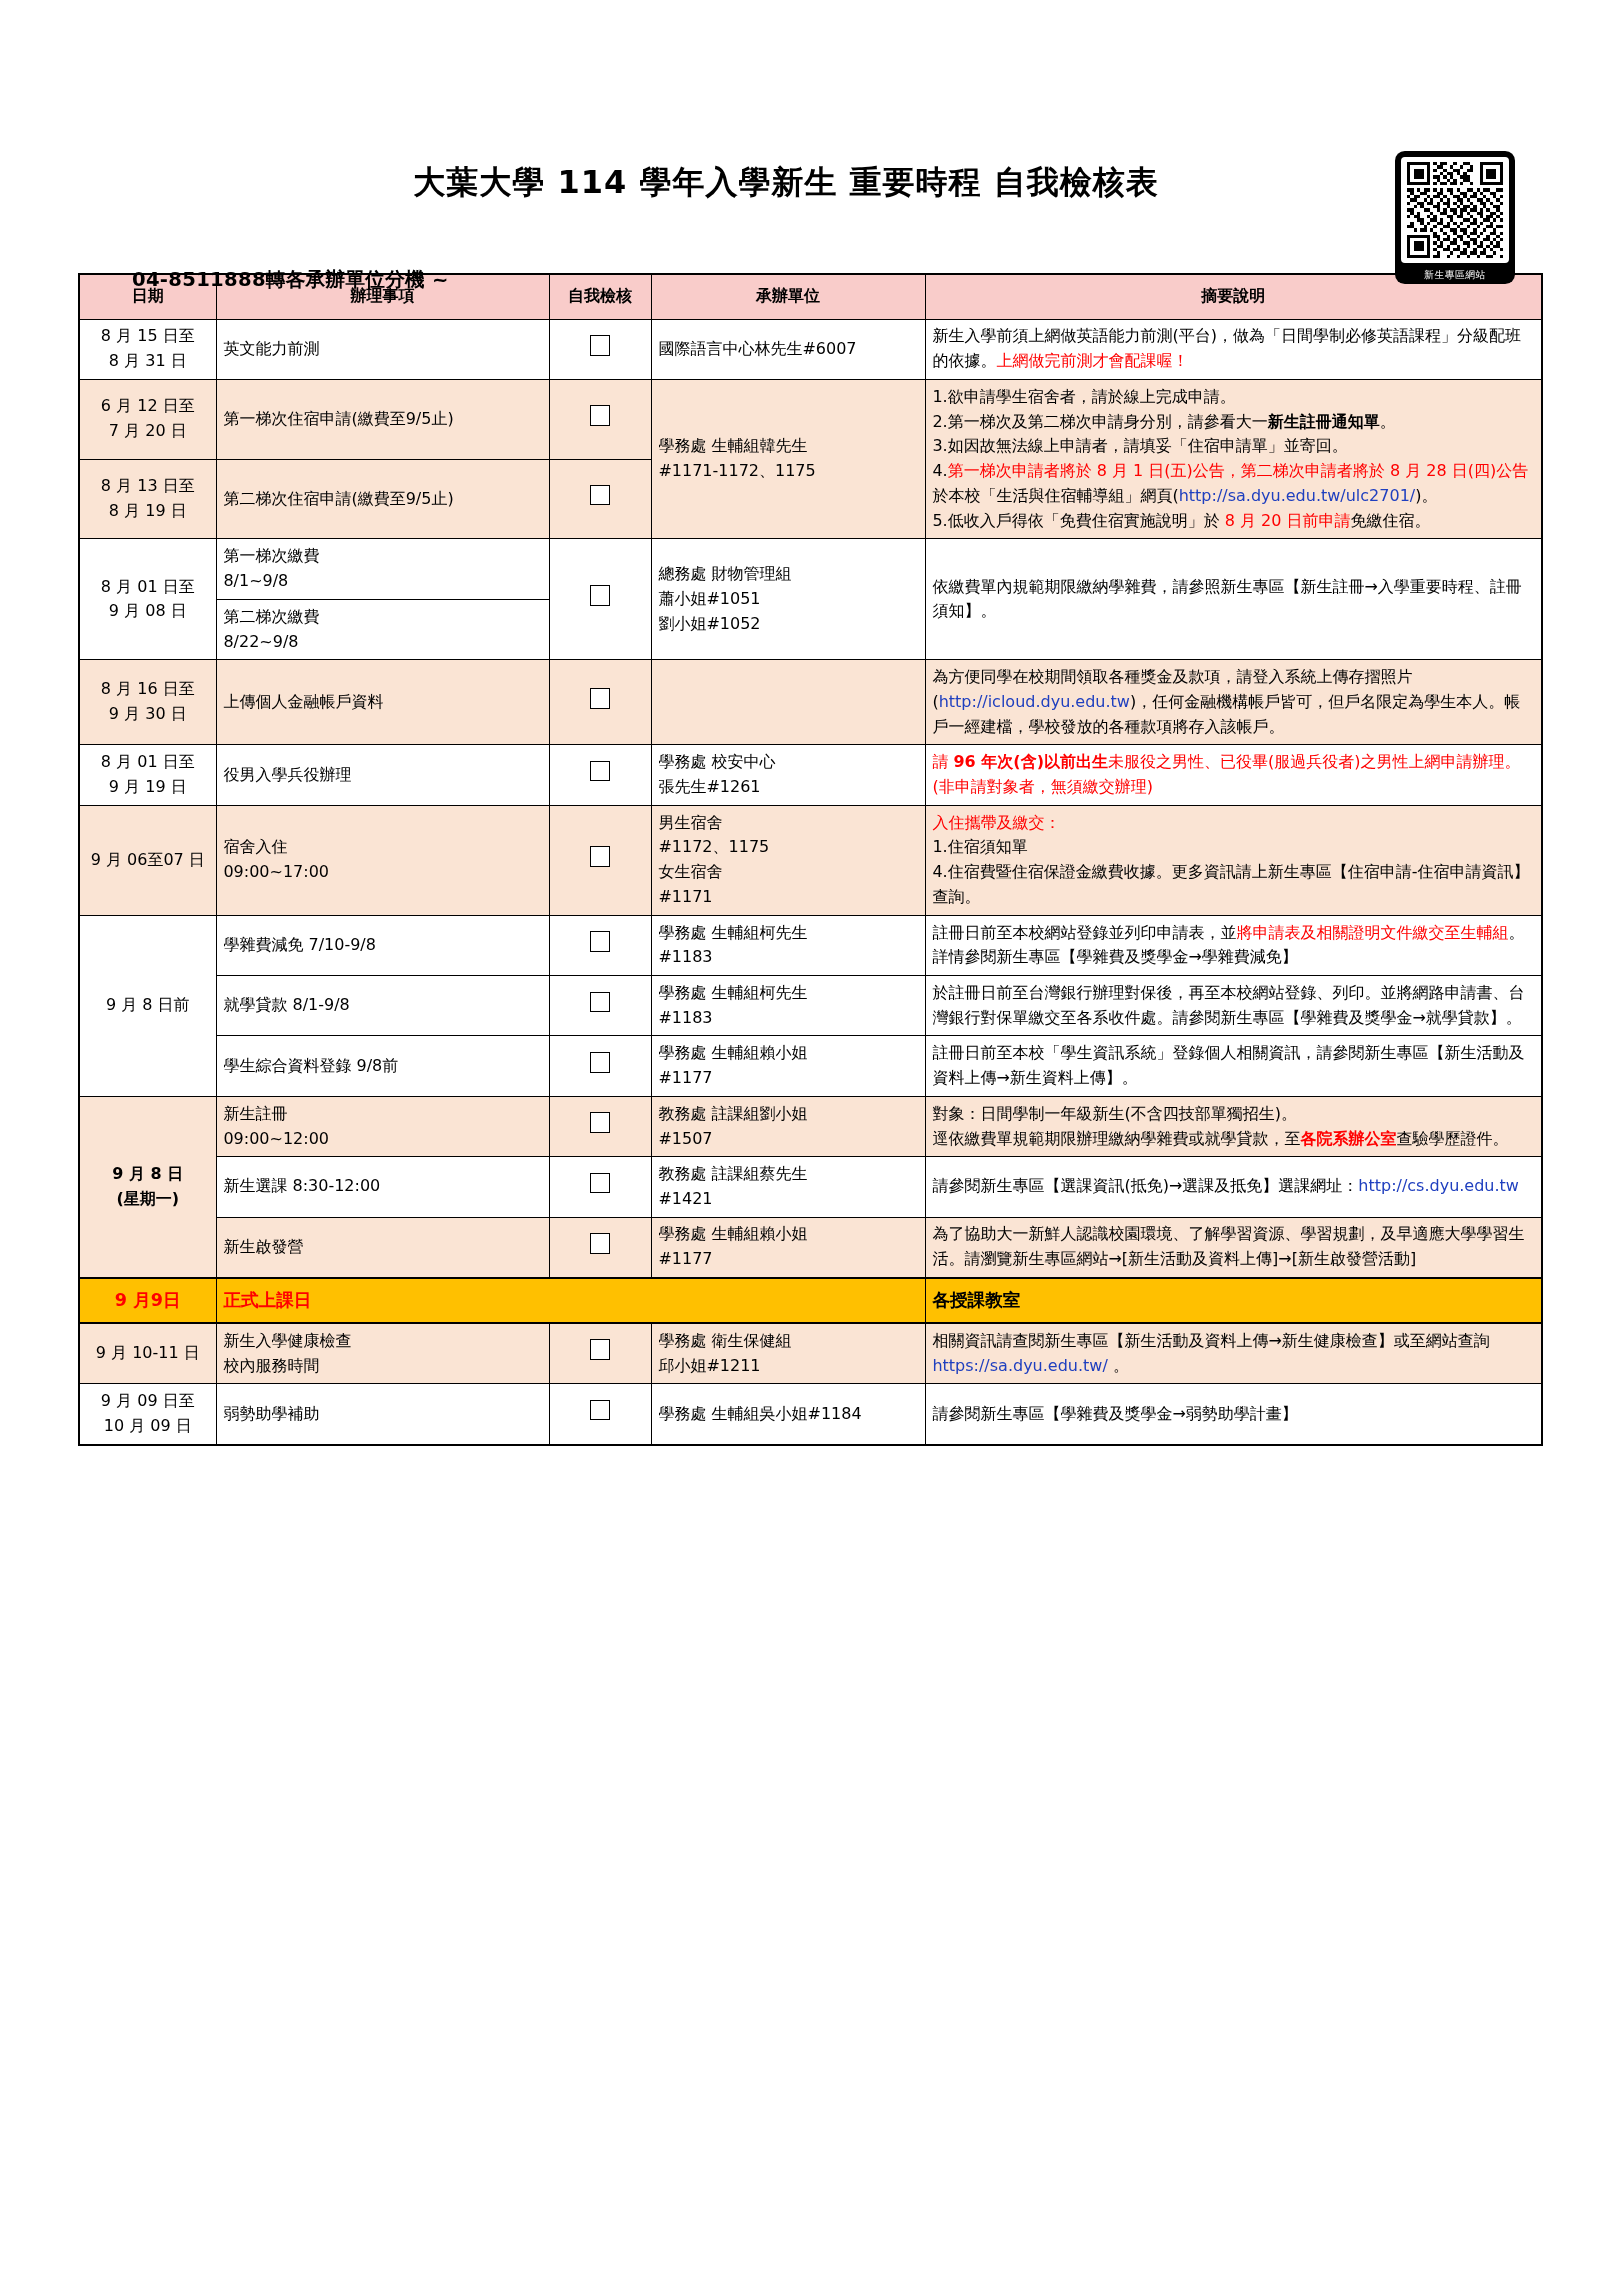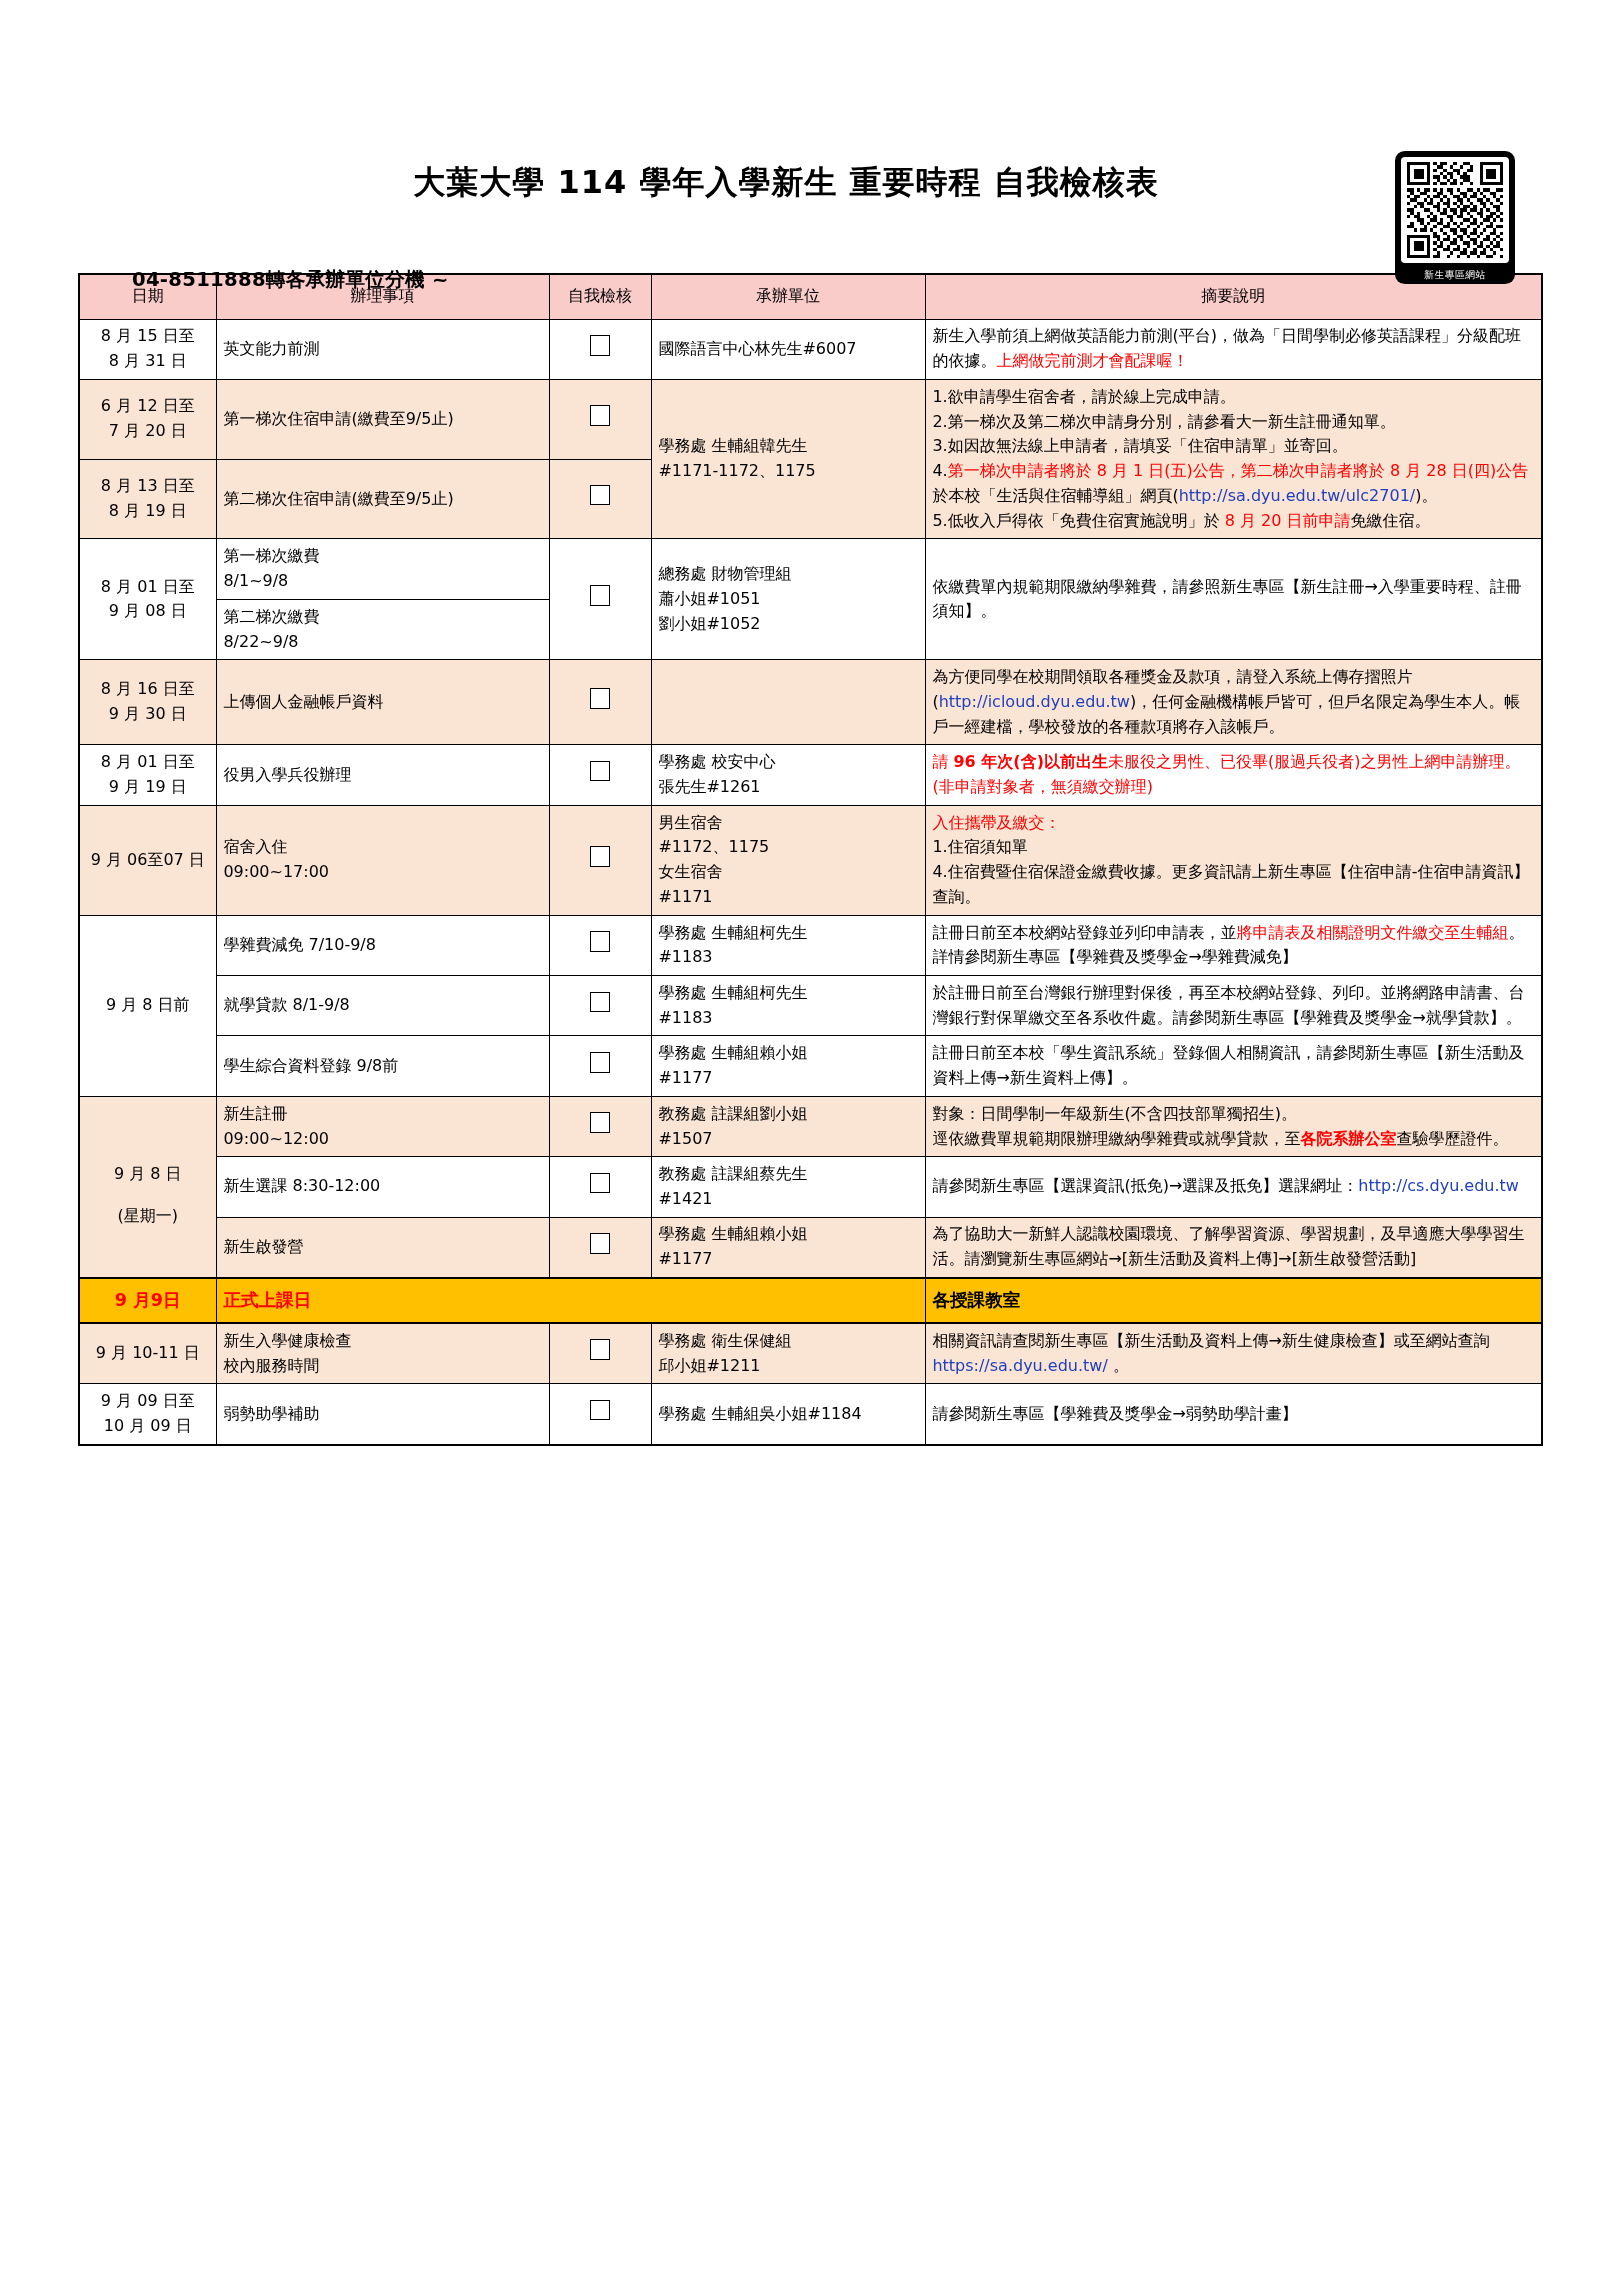--- a/index.html
+++ b/index.html
@@ -84,21 +84,21 @@
     border: 1px solid #000;
     vertical-align: middle;
     padding: 4.9px 6.9px;
     font-size: 16px;
     line-height: 1.55;
     background: #ffffff;
   }
   thead th {
     background: #f9ccca !important;
     text-align: center;
-    font-weight: normal;
+    font-weight: bold;
     font-size: 16.7px;
     height: 45px;
     border-bottom: 2.9px solid #000;
   }
   col.c-date   { width: 137px; }
   col.c-item   { width: 333px; }
   col.c-check  { width: 102px; }
   col.c-unit   { width: 274px; }
   col.c-desc   { width: 617px; }
 
@@ -133,21 +133,21 @@
   }
   tr.golden td.date { color: #ff0000; text-align: center; }
   tr.golden td.item { color: #ff0000; }
   tr.golden td.desc { color: #000; }
 
   .sep-top td { border-top: 2.9px solid #000; }
 
   .red  { color: #ff0000; }
   .redb { color: #ff0000; font-weight: bold; }
   .blue { color: #1f3fbf; }
-  .bold { font-weight: normal; margin-top: 17px; }
+  .bold { font-weight: bold; }
   .ln { display: block; }
 </style>
 </head>
 <body>
 
 <div class="page">
 
   <div class="header">
     <div class="doc-title">大葉大學 114 學年入學新生 重要時程 自我檢核表</div>
 

